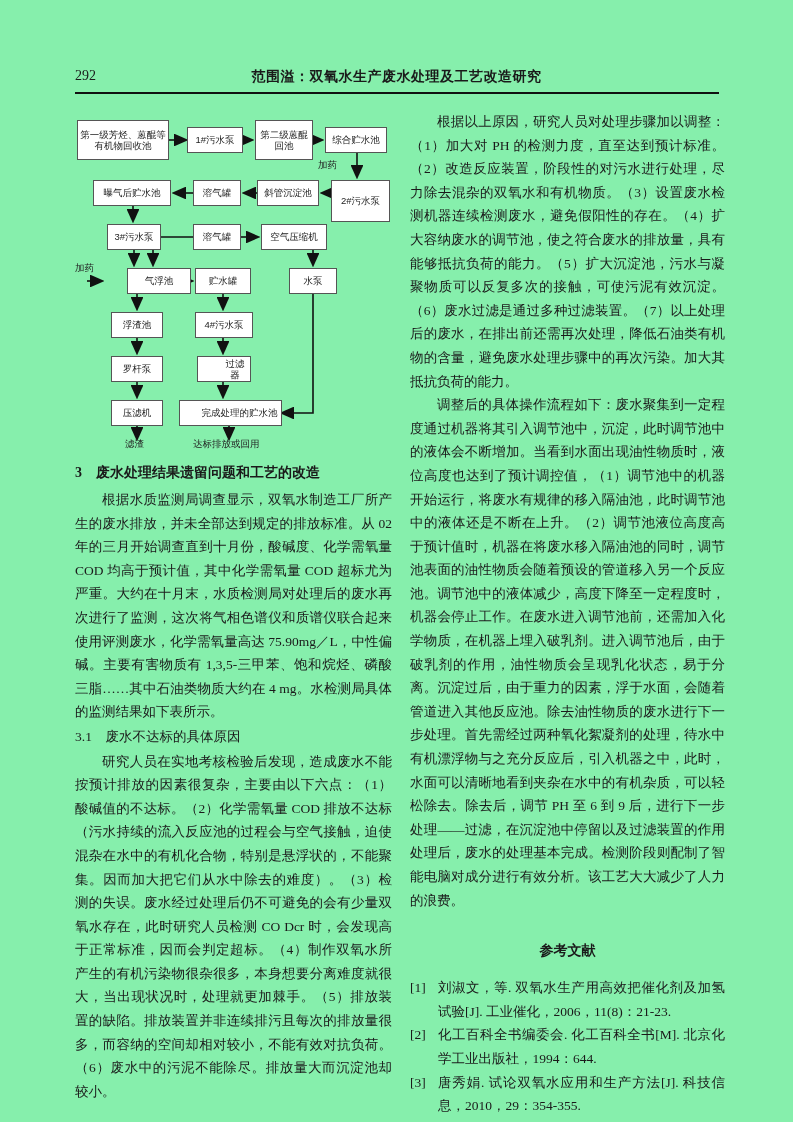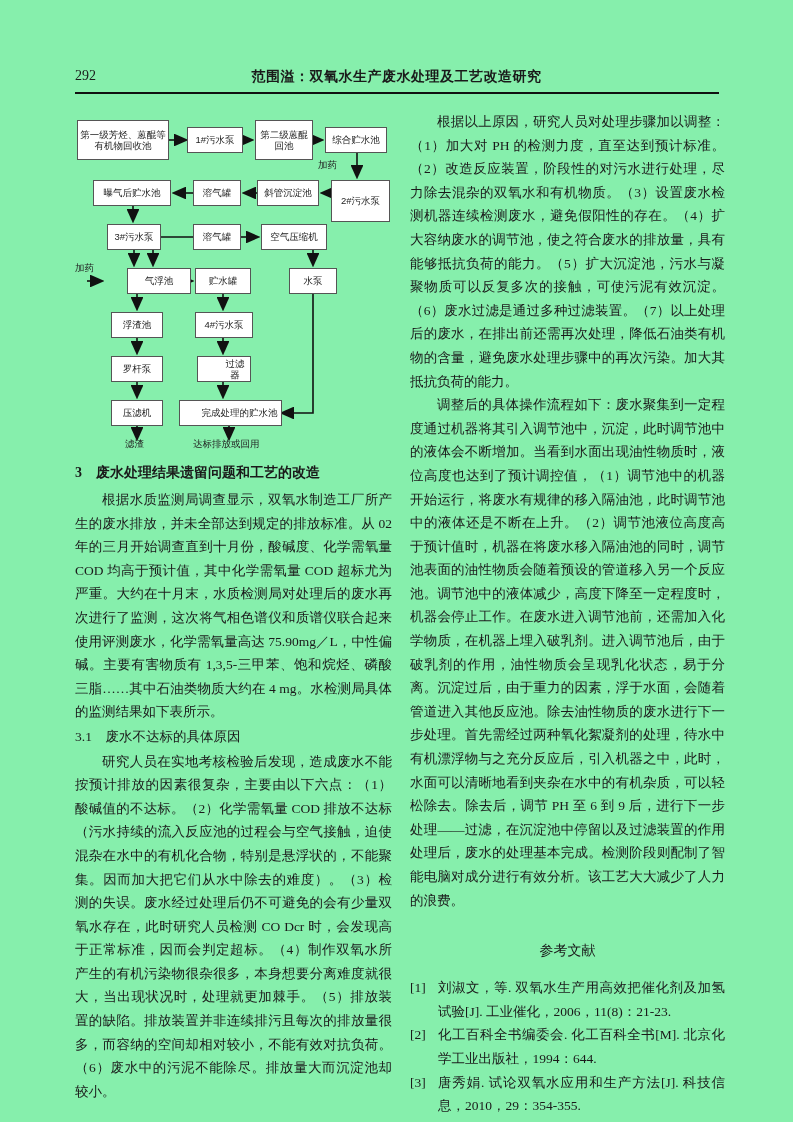--- a/index.html
+++ b/index.html
@@ -19,21 +19,21 @@
   
   .flow{position:relative;width:317px;height:334px;margin-top:8px;}
   .fnode{position:absolute;box-sizing:border-box;border:1.4px solid #555;background:#fff;
          display:flex;align-items:center;justify-content:center;text-align:center;
          font-size:9.5px;line-height:11.5px;padding:1px 2px;
          font-family:"Liberation Sans","DejaVu Sans",sans-serif;color:#222;}
   .flabel{position:absolute;font-size:9.5px;font-family:"Liberation Sans","DejaVu Sans",sans-serif;color:#222;}
   .flow svg{position:absolute;left:0;top:0;}
   .figcap{font-size:13px;font-weight:bold;text-align:center;margin:8px 0 2px 0;}
   
-  .refhead{font-size:14px;font-weight:normal;text-align:center;margin:30px 0 16px 0;}
+  .refhead{font-size:14px;font-weight:bold;text-align:center;margin:30px 0 16px 0;}
   .ref{display:flex;font-size:13.5px;line-height:23.6px;text-align:justify;margin:0;}
   .ref .num{flex:0 0 28px;}
   .ref .txt{flex:1;}
 </style>
 </head>
 <body>
 
 <div class="page">
 
   <div class="pageno">292</div>

